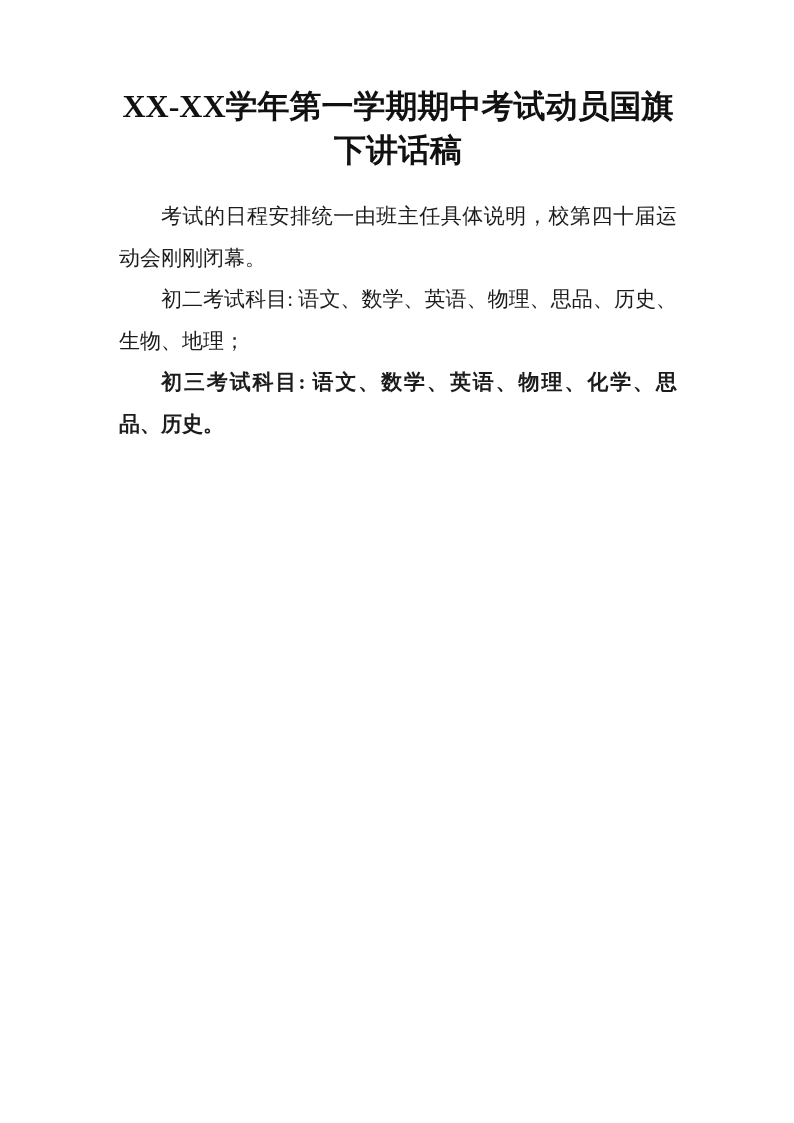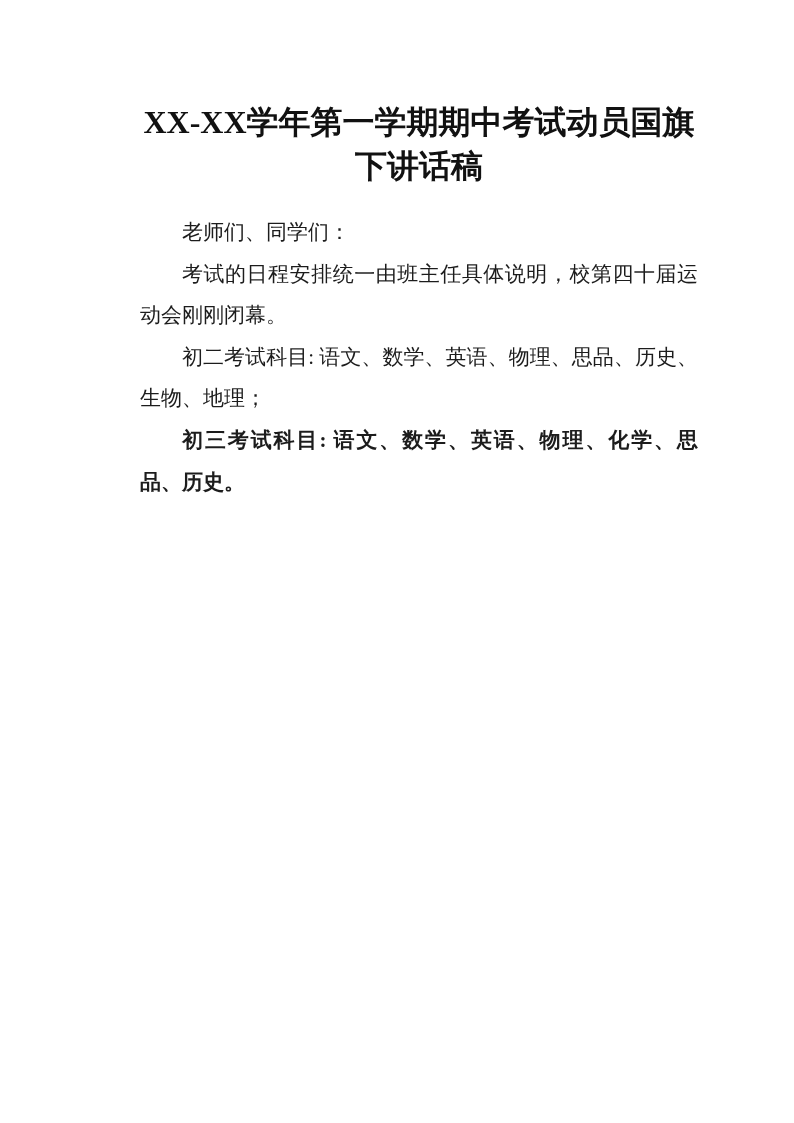--- a/index.html
+++ b/index.html
@@ -12,23 +12,22 @@
     width: 794px;
     height: 1123px;
     background: #ffffff;
     overflow: hidden;
     font-family: "Liberation Serif", "DejaVu Serif", serif;
     color: #1a1a1a;
   }
   .content {
     position: absolute;
     top: 84px;
-    left: 140px;
+    left: 119px;
     width: 558px;
-    margin-top: 16px;
   }
   .doc-title {
     margin: 0 0 24px 0;
     font-size: 32px;
     line-height: 44px;
     font-weight: bold;
     text-align: center;
     color: #111111;
     word-break: break-all;
   }
@@ -42,19 +41,18 @@
     color: #1c1c1c;
   }
 </style>
 </head>
 <body>
 
 <div class="page">
   <div class="content">
     <h1 class="doc-title">XX-XX学年第一学期期中考试动员国旗下讲话稿</h1>
     <div class="doc-body">
-        <p style="text-indent: 2em;">老师们、同学们：</p>
         <p style="text-indent: 2em;">考试的日程安排统一由班主任具体说明，校第四十届运动会刚刚闭幕。</p>
         <p style="text-indent: 2em;">初二考试科目: 语文、数学、英语、物理、思品、历史、生物、地理；</p>
         <p style="text-indent: 2em; font-weight: bold;">初三考试科目: 语文、数学、英语、物理、化学、思品、历史。</p>
       </div>
   </div>
 </div>
 
 </body></html>

